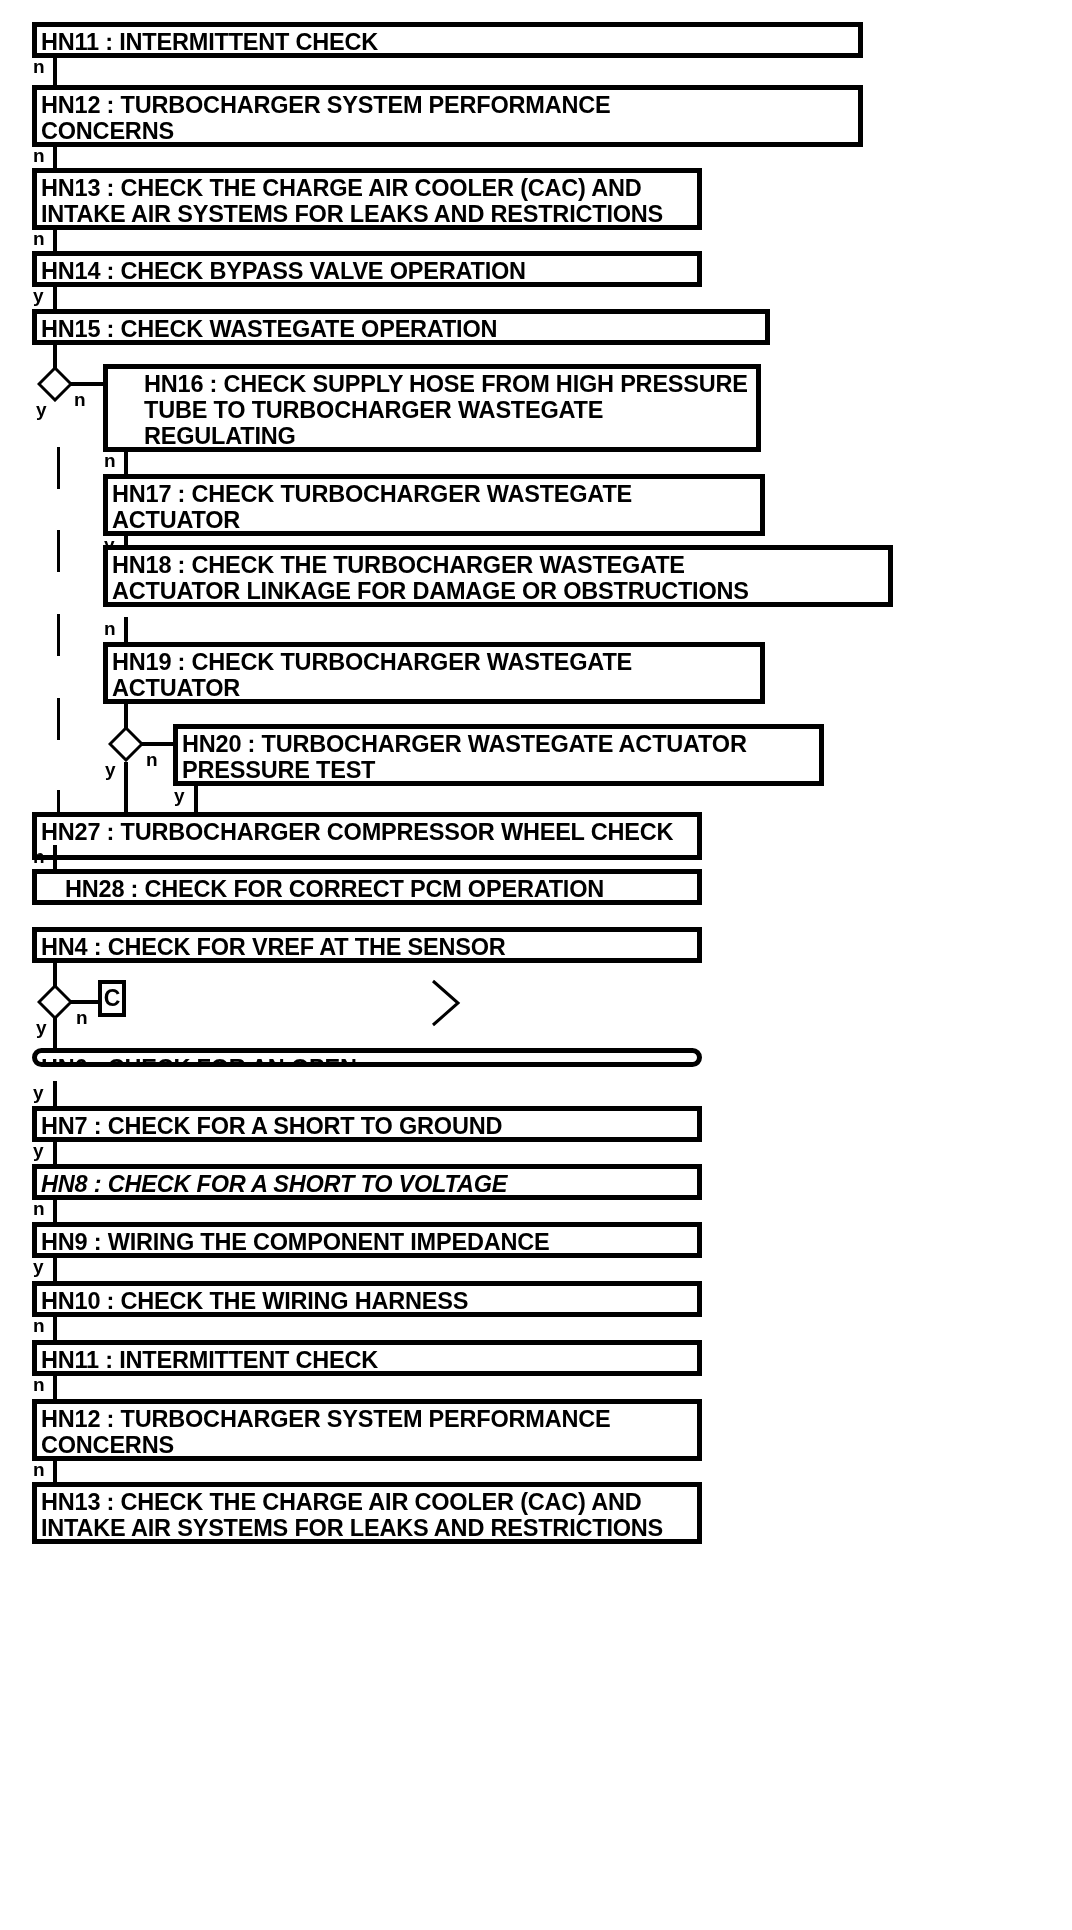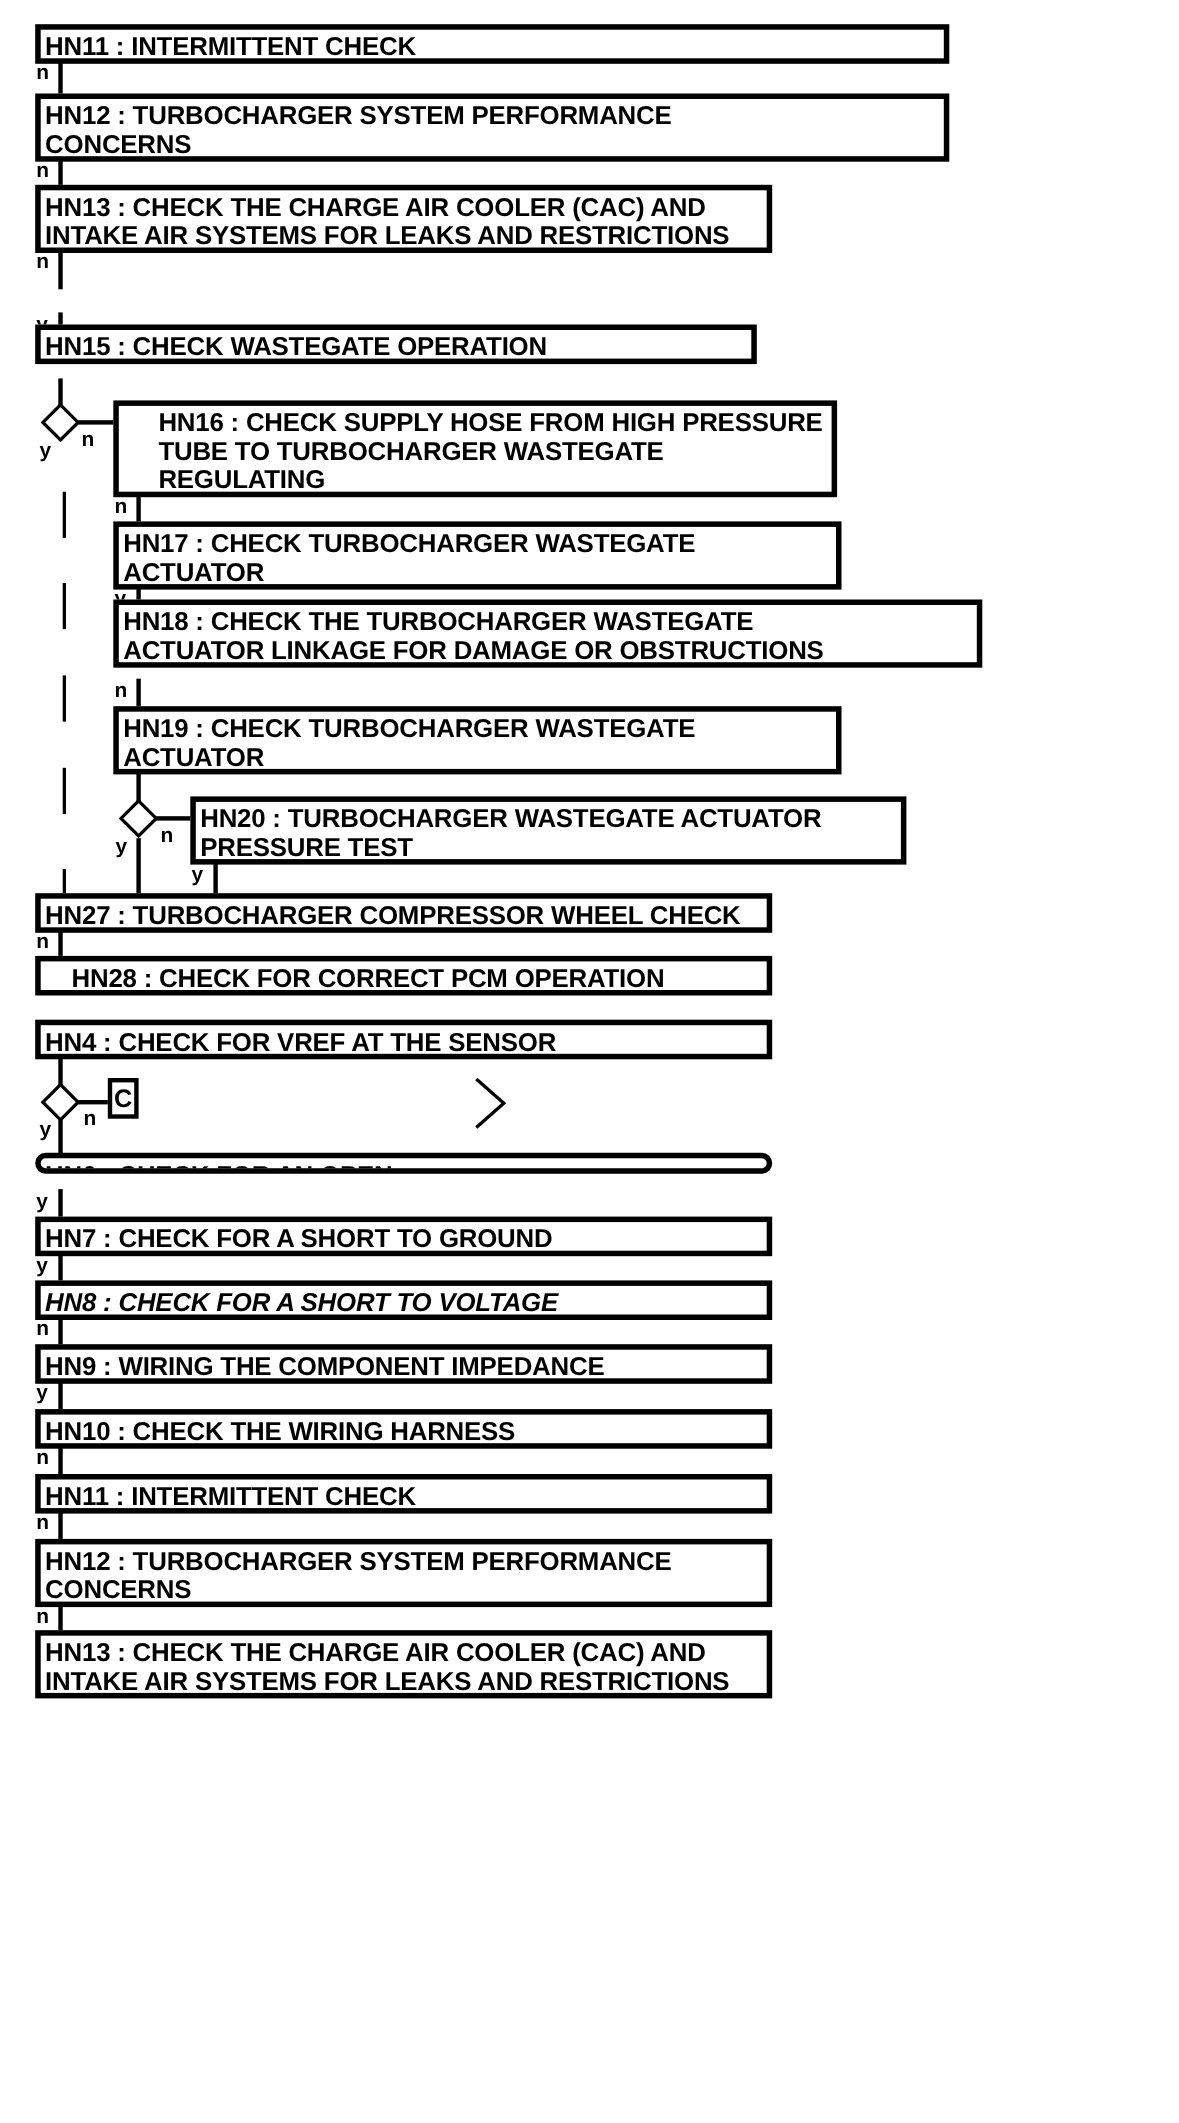--- a/index.html
+++ b/index.html
@@ -95,24 +95,25 @@
   <div class="node" style="left:32px; top:85px; width:831px; height:62px;">HN12 : TURBOCHARGER SYSTEM PERFORMANCE
 CONCERNS</div>
   <div class="vline" style="left:53px; top:144px; height:36px;"></div>
   <div class="blabel" style="left:33px; top:146px;">n</div>
 
   <div class="node" style="left:32px; top:168px; width:670px; height:62px;">HN13 : CHECK THE CHARGE AIR COOLER (CAC) AND
 INTAKE AIR SYSTEMS FOR LEAKS AND RESTRICTIONS</div>
   <div class="vline" style="left:53px; top:227px; height:36px;"></div>
   <div class="blabel" style="left:33px; top:229px;">n</div>
 
+  <div class="node" style="left:32px; top:251px; width:670px; height:36px;">HN14 : CHECK BYPASS VALVE OPERATION</div>
   <div class="vline" style="left:53px; top:284px; height:36px;"></div>
   <div class="blabel" style="left:33px; top:286px;">y</div>
 
-  <div class="node" style="left:32px; top:295px; width:656px; height:36px;">HN15 : CHECK WASTEGATE OPERATION</div>
+  <div class="node" style="left:32px; top:309px; width:738px; height:36px;">HN15 : CHECK WASTEGATE OPERATION</div>
 
   <div class="vline" style="left:53px; top:344px; height:26px;"></div>
 
   <div class="diamond" style="left:37px; top:366px;">
     <svg width="36" height="36" viewBox="0 0 36 36">
       <polygon points="18,2 34,18 18,34 2,18" fill="#ffffff" stroke="#000000" stroke-width="3"></polygon>
     </svg>
   </div>
   <div class="blabel" style="left:36px; top:400px;">y</div>
   <div class="blabel" style="left:74px; top:390px;">n</div>
@@ -156,21 +157,21 @@
 
   <div class="hline" style="left:142px; top:742px; width:33px;"></div>
 
   <div class="vline" style="left:124px; top:762px; height:68px;"></div>
 
   <div class="node" style="left:173px; top:724px; width:651px; height:62px;">HN20 : TURBOCHARGER WASTEGATE ACTUATOR
 PRESSURE TEST</div>
   <div class="vline" style="left:194px; top:783px; height:47px;"></div>
   <div class="blabel" style="left:174px; top:786px;">y</div>
 
-  <div class="node" style="left:32px; top:812px; width:670px; height:36px;">HN27 : TURBOCHARGER COMPRESSOR WHEEL CHECK</div>
+  <div class="node" style="left:32px; top:812px; width:670px; height:48px;">HN27 : TURBOCHARGER COMPRESSOR WHEEL CHECK</div>
   <div class="vline" style="left:53px; top:845px; height:36px;"></div>
   <div class="blabel" style="left:33px; top:847px;">n</div>
 
   <div class="node" style="left:32px; top:869px; width:670px; height:36px;padding-left:28px;">HN28 : CHECK FOR CORRECT PCM OPERATION</div>
 
   <div class="node" style="left:32px; top:927px; width:670px; height:36px;">HN4 : CHECK FOR VREF AT THE SENSOR</div>
 
   <div class="vline" style="left:53px; top:962px; height:26px;"></div>
 
   <div class="diamond" style="left:37px; top:984px;">

